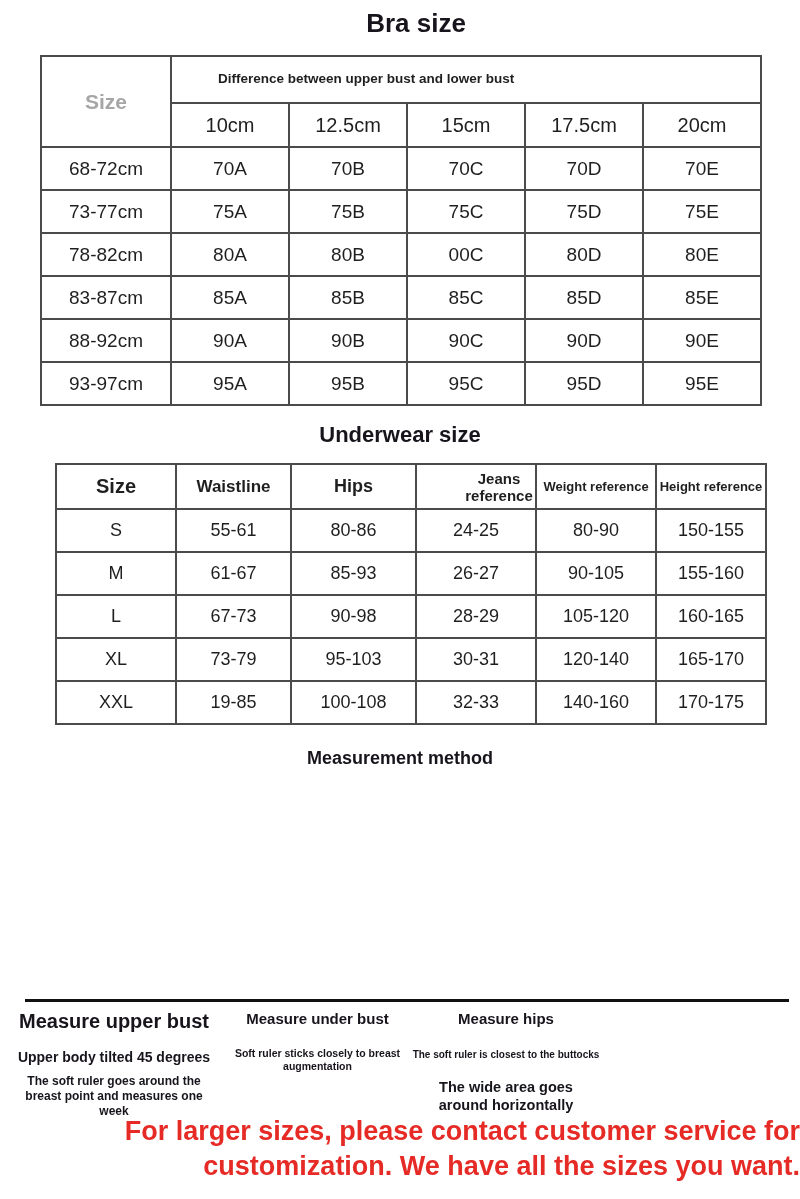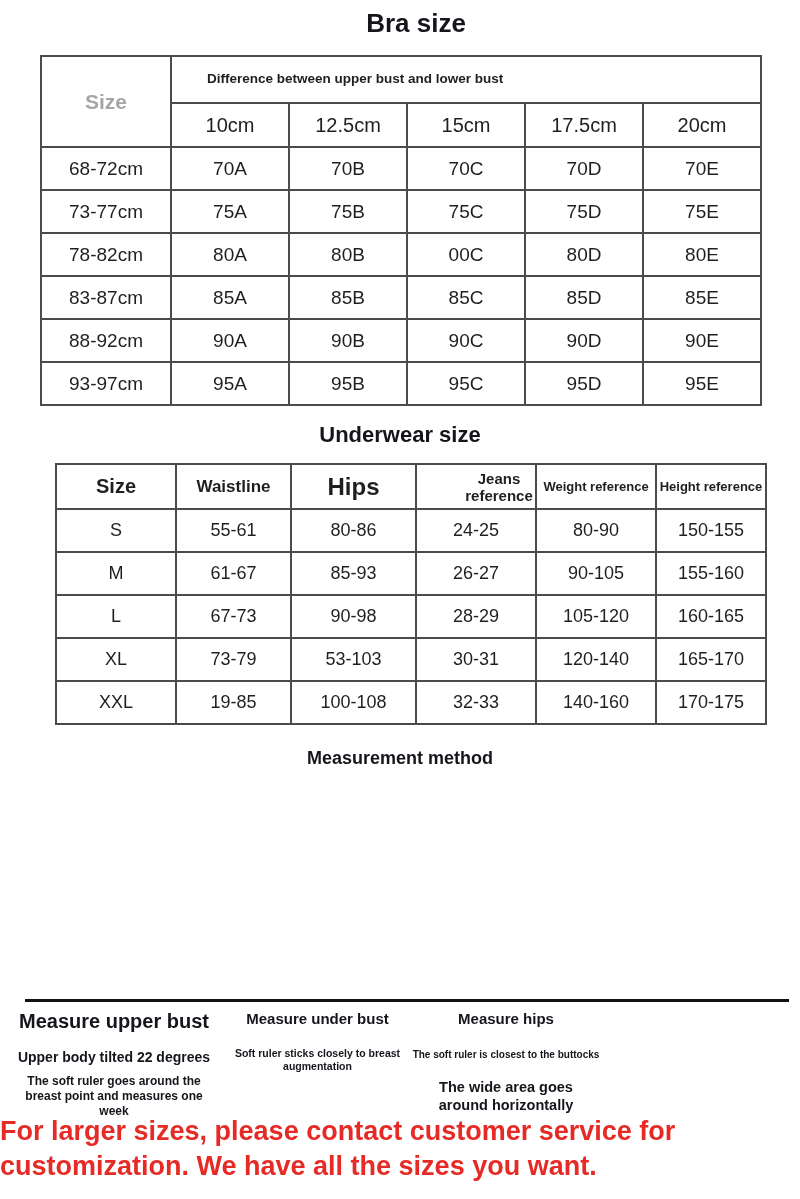--- a/index.html
+++ b/index.html
@@ -12,30 +12,30 @@
   #meas-title{top:748px;left:0;font-size:18px;}
 
   table{border-collapse:collapse;table-layout:fixed;}
   td,th{border:2px solid #4b4b4b;text-align:center;vertical-align:middle;
         padding:0;font-weight:normal;overflow:hidden;}
 
   
   #bra-table{left:40px;top:55px;width:720px;}
   #bra-table .corner{width:130px;color:#a6a6a6;font-size:21px;font-weight:bold;}
   #bra-table .span-head{height:45px;font-size:13.5px;font-weight:bold;text-align:left;}
-  #bra-table .span-head div{width:330px;margin-left:35px;line-height:1.5;}
+  #bra-table .span-head div{width:330px;margin-left:46px;line-height:1.5;}
   #bra-table .cm-head{height:42px;font-size:20px;}
   #bra-table td.data, #bra-table td.rowlab{height:41px;font-size:19px;}
 
   
   #uw-table{left:55px;top:463px;width:710px;}
   #uw-table th{height:43px;font-weight:bold;}
   #uw-table th:nth-child(1){font-size:20px;}
   #uw-table th:nth-child(2){font-size:17px;}
-  #uw-table th:nth-child(3){font-size:24px;margin-left:24px;}
+  #uw-table th:nth-child(3){font-size:18px;margin-left:24px;}
   #uw-table th:nth-child(4){font-size:15px;padding-left:46px;}
   #uw-table th:nth-child(5){font-size:13px;}
   #uw-table th:nth-child(6){font-size:13px;}
   #uw-table td{height:41px;font-size:18px;}
 
   
   #figures{left:0;top:788px;width:800px;height:214px;}
   #baseline{left:25px;top:999px;width:764px;height:3px;background:#111;}
 
   
@@ -54,21 +54,21 @@
   #cap3{width:195px;}
   #cap3 .h{font-size:15px;margin-bottom:18px;}
   #cap3 .t1{font-size:16px;margin-bottom:8px;}
   #cap3 .t2{font-size:14px;padding:0 14px;}
   #cap4{width:198px;}
   #cap4 .h{font-size:15px;margin-bottom:22px;}
   #cap4 .t1{font-size:10px;margin-bottom:16px;}
   #cap4 .t2{font-size:14.5px;padding:0 16px;}
 
   
-  #footer{left:0;top:1114px;width:800px;text-align:left;
+  #footer{left:0;top:1114px;width:800px;text-align:right;
           font-size:27px;line-height:35px;font-weight:bold;color:#e62b26;}
 </style>
 </head>
 <body>
 
 <div class="abs section-title" id="bra-title">Bra size</div>
 
 <table class="abs" id="bra-table">
   <colgroup>
       <col style="width:130px">
@@ -183,21 +183,21 @@
       <td>L</td>
       <td>67-73</td>
       <td>90-98</td>
       <td>28-29</td>
       <td>105-120</td>
       <td>160-165</td>
     </tr>
     <tr>
       <td>XL</td>
       <td>73-79</td>
-      <td>53-103</td>
+      <td>95-103</td>
       <td>30-31</td>
       <td>120-140</td>
       <td>165-170</td>
     </tr>
     <tr>
       <td>XXL</td>
       <td>19-85</td>
       <td>100-108</td>
       <td>32-33</td>
       <td>140-160</td>
@@ -215,21 +215,21 @@
   
   
   
   
 </div>
 <div class="abs" id="baseline"></div>
 
 <div class="abs" id="captions">
   <div class="cap" id="cap1">
     <div class="h">Measure upper bust</div>
-    <div class="t1">Upper body tilted 22 degrees</div>
+    <div class="t1">Upper body tilted 45 degrees</div>
     <div class="t2">The soft ruler goes around the breast point and measures one week</div>
   </div>
   <div class="cap" id="cap2">
     <div class="h">Measure under bust</div>
     <div class="t1">Soft ruler sticks closely to breast augmentation</div>
   </div>
   <div class="cap" id="cap4">
     <div class="h">Measure hips</div>
     <div class="t1">The soft ruler is closest to the buttocks</div>
     <div class="t2">The wide area goes around horizontally</div>

